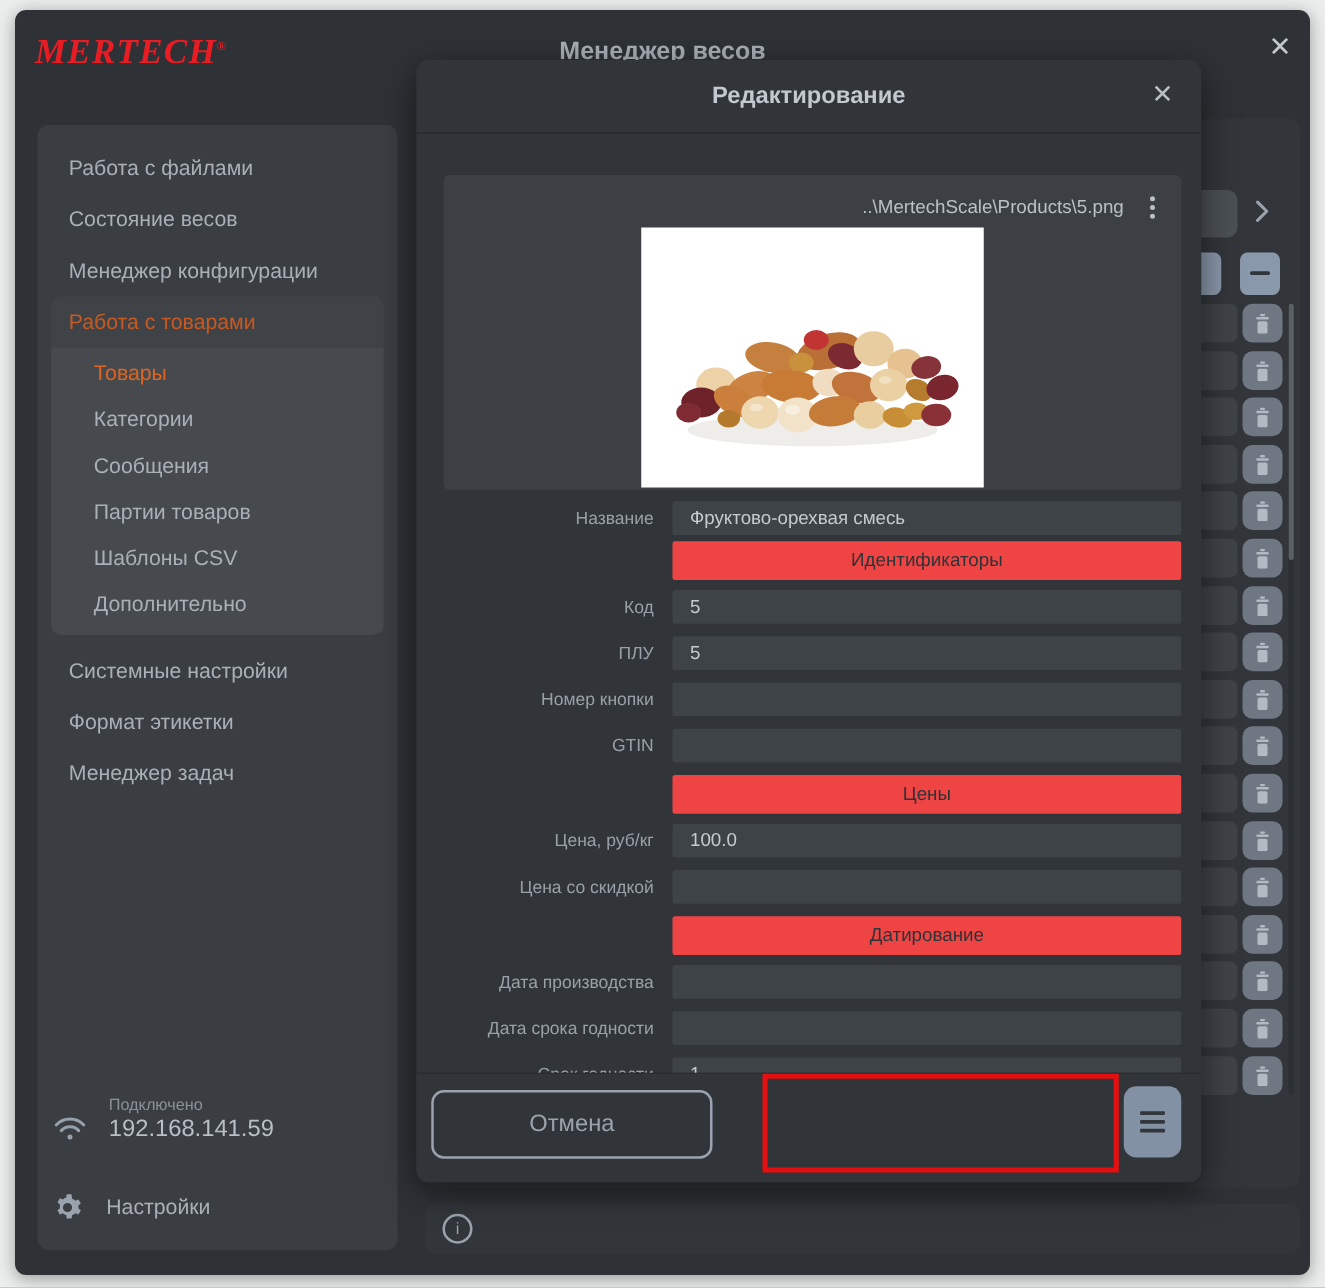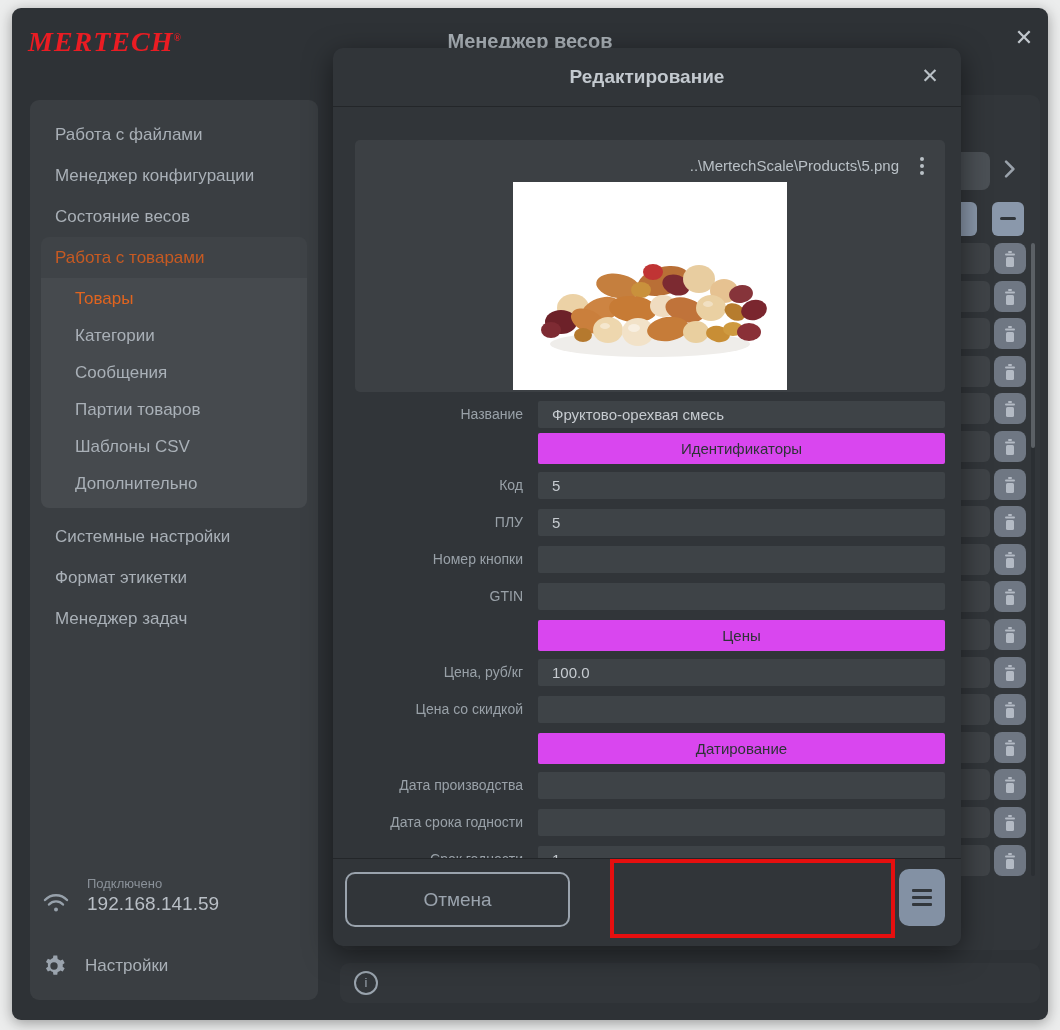--- a/index.html
+++ b/index.html
@@ -44,43 +44,43 @@
   .modal-title{position:absolute;left:0;top:0;width:100%;height:58px;line-height:58px;text-align:center;font-size:19px;font-weight:bold;color:#c3c9cf;}
   .modal-close{position:absolute;right:16px;top:13px;width:30px;height:30px;color:#b9c0c6;font-size:21px;line-height:30px;text-align:center;cursor:pointer;}
   .image-panel{position:absolute;left:22px;top:92px;width:590px;height:252px;background:#3c4044;border-radius:5px;}
   .image-path{position:absolute;right:46px;top:17px;font-size:15px;color:#b9c0c6;}
   .kebab{position:absolute;right:16px;top:15px;width:14px;height:24px;cursor:pointer;display:flex;flex-direction:column;align-items:center;gap:3px;padding-top:2px;}
   .kebab i{width:4px;height:4px;border-radius:50%;background:#b9c0c6;}
   .product-img{position:absolute;left:158px;top:42px;width:274px;height:208px;background:#fff;}
   .form-row{position:absolute;left:0;width:628px;height:27px;}
   .form-label{position:absolute;left:0;top:0;width:190px;height:27px;line-height:27px;text-align:right;font-size:14px;color:#99a1a8;white-space:nowrap;}
   .form-field{position:absolute;left:205px;top:0;width:407px;height:27px;background:#3e4347;border-radius:2px;line-height:27px;padding-left:14px;box-sizing:border-box;font-size:15px;color:#c6cbd0;}
-  .section-row{position:absolute;left:205px;width:407px;height:31px;background:#d946ef;border-radius:2px;line-height:31px;text-align:center;font-size:15px;color:#2e3337;}
+  .section-row{position:absolute;left:205px;width:407px;height:31px;background:#ef4444;border-radius:2px;line-height:31px;text-align:center;font-size:15px;color:#2e3337;}
   .modal-footer{position:absolute;left:0;top:810px;width:628px;height:87px;background:#313539;border-top:1px solid rgba(0,0,0,.28);border-radius:0 0 10px 10px;}
   .btn-cancel{position:absolute;left:12px;top:13px;width:225px;height:55px;background:transparent;border:2px solid #9aa3ad;border-radius:10px;color:#9aa3ad;font-size:19px;line-height:51px;text-align:center;box-sizing:border-box;cursor:pointer;}
   .btn-save{position:absolute;left:285px;top:10px;width:269px;height:57px;background:#8391a4;border-radius:10px;color:#3a3f45;font-size:19px;line-height:57px;text-align:center;cursor:pointer;}
   .btn-menu{position:absolute;left:566px;top:10px;width:46px;height:57px;background:#8391a4;border-radius:10px;cursor:pointer;display:flex;flex-direction:column;align-items:center;justify-content:center;gap:4px;}
   .btn-menu i{width:20px;height:3px;background:#32373c;border-radius:1px;}
   .red-box{position:absolute;left:277px;top:811px;width:285px;height:79px;border:4px solid #e60f0f;box-sizing:border-box;pointer-events:none;z-index:20;}
 </style>
 </head>
 <body>
 
 <div class="page">
   <div class="window">
 
     <div class="brand"><span>MERTECH</span><sup>®</sup></div>
     <div class="win-title">Менеджер весов</div>
     <div class="win-close">✕</div>
 
     <div class="sidebar">
       <div class="nav" id="nav">
           <div class="nav-top">Работа с файлами</div>
+          <div class="nav-top">Состояние весов</div>
           <div class="nav-top">Менеджер конфигурации</div>
-          <div class="nav-top">Состояние весов</div>
           <div class="nav-top parent-active">Работа с товарами</div>
           <div class="submenu">
             <div class="nav-sub active">Товары</div>
             <div class="nav-sub">Категории</div>
             <div class="nav-sub">Сообщения</div>
             <div class="nav-sub">Партии товаров</div>
             <div class="nav-sub">Шаблоны CSV</div>
             <div class="nav-sub">Дополнительно</div>
           </div>
           <div class="nav-top">Системные настройки</div>

